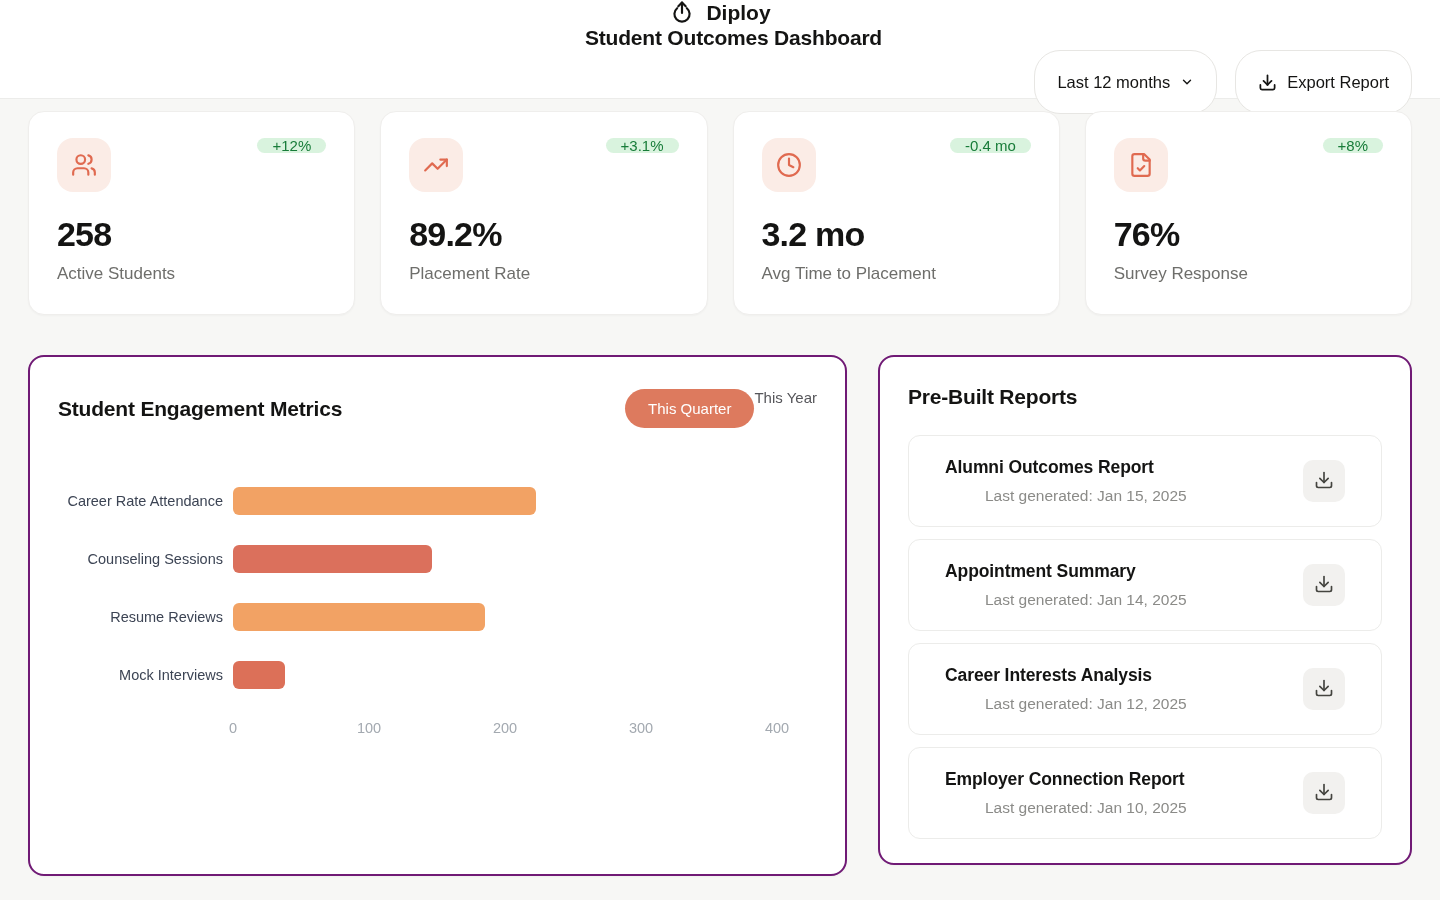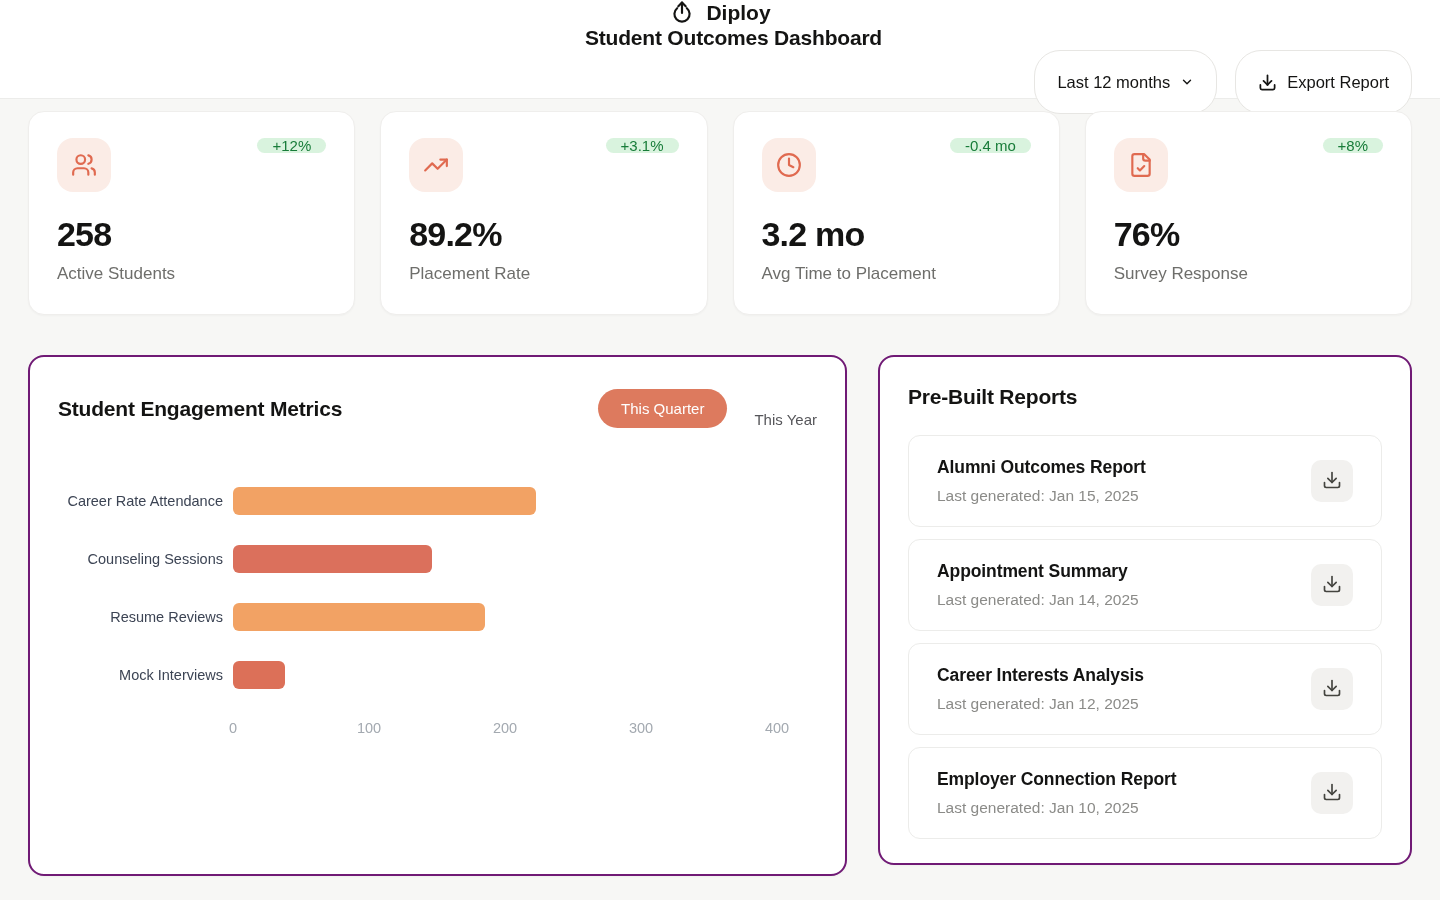--- a/index.html
+++ b/index.html
@@ -48,21 +48,21 @@
   .stat-label { font-size:17px; color:#6e6e6b; margin-top:10px; }
   
   .main { display:grid; grid-template-columns:1fr 534px; gap:31px; padding:40px 28px 0; align-items:start; }
   .panel {
     background:#fff; border:2px solid #701a75; border-radius:16px;
     box-shadow:0 1px 2px rgba(0,0,0,.03);
   }
   .chart-panel { padding:32px 28px 0; height:521px; }
   .chart-header { display:flex; align-items:center; justify-content:space-between; }
   .panel-title { font-size:21px; font-weight:700; letter-spacing:-0.2px; }
-  .toggle { display:flex; align-items:flex-end; gap:27px; }
+  .toggle { display:flex; align-items:flex-start; }
   .toggle-active {
     background:#dd7a5e; color:#fff; font-size:15px; padding:11px 23px;
     border-radius:999px; border:none; cursor:pointer; font-family:"Liberation Sans", sans-serif;
   }
   .toggle-inactive {
     color:#56565a; font-size:15px; background:none; border:none; cursor:pointer;
     font-family:"Liberation Sans", sans-serif;
   }
   .chart { margin-top:44px; }
   .chart-row { display:flex; align-items:center; height:58px; }
@@ -76,25 +76,25 @@
   .axis-spacer { width:175px; flex:none; }
   .axis-track { position:relative; width:544px; height:20px; flex:none; }
   .axis-tick {
     position:absolute; top:0; transform:translateX(-50%);
     font-size:14.5px; color:#a3a9b0;
   }
   
   .reports-panel { padding:28px 28px 24px; }
   .report-list { margin-top:26px; display:flex; flex-direction:column; gap:12px; }
   .report-card {
-    border:1px solid #ececea; border-radius:12px; padding:21px 28px;
+    border:1px solid #ececea; border-radius:12px; padding:21px 36px;
     display:flex; align-items:center; justify-content:space-between; background:#fff;
   }
   .report-name { font-size:17.5px; font-weight:700; letter-spacing:-0.1px; }
-  .report-meta { font-size:15.5px; color:#8b8b88; margin-top:9px; }
+  .report-meta { font-size:15.5px; color:#8b8b88; margin-top:9px;margin-left:40px; }
   .dl-btn {
     width:42px; height:42px; border-radius:10px; background:#f2f1ef; border:none;
     display:flex; align-items:center; justify-content:center; cursor:pointer; flex:none;
   }
 </style>
 </head>
 <body>
 
 <header class="topbar">
   <div class="brand">

